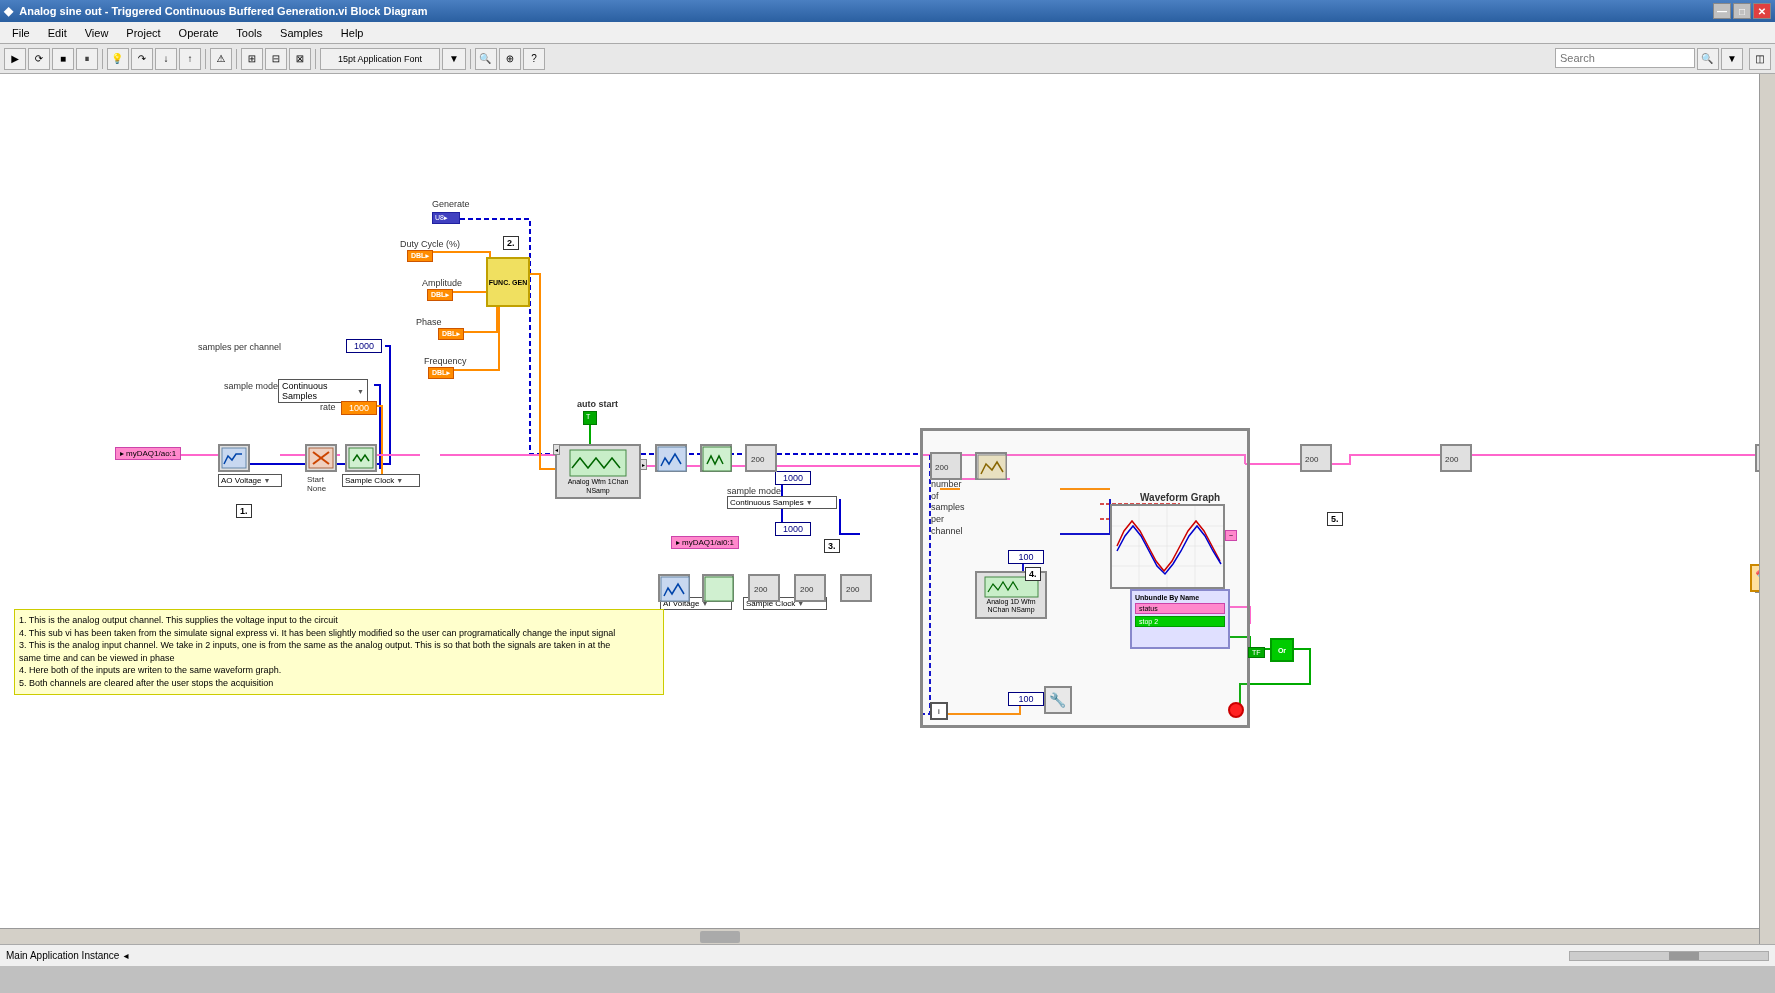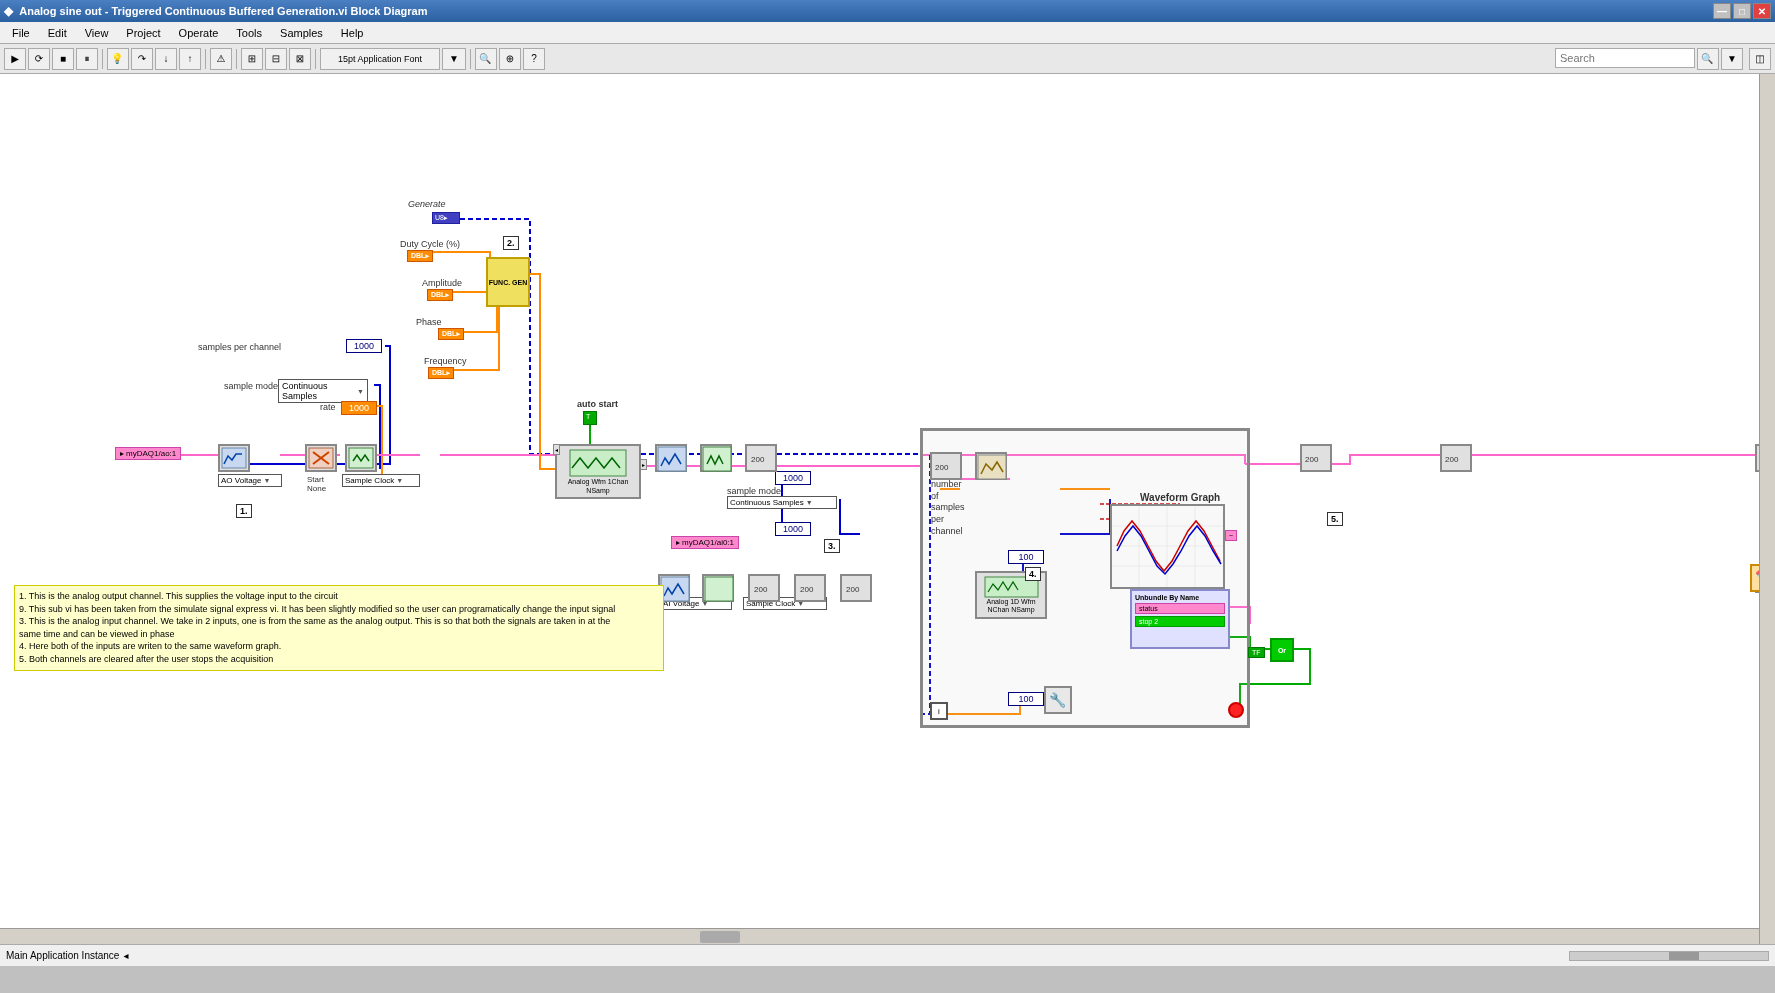--- a/index.html
+++ b/index.html
@@ -380,21 +380,21 @@
 
     <path class="pink-wire" d="M 1300 390 L 1350 390 L 1350 381 L 1440 381"></path>
     <path class="pink-wire" d="M 1440 381 L 1760 381"></path>
 
     <path class="blue-wire" stroke-dasharray="5,3" d="M 920 640 L 930 640 L 930 380"></path>
     <path class="orange-wire" d="M 1020 621 L 1020 640 L 940 640"></path>
 
     <path class="blue-wire" d="M 1023 483 L 1023 500 L 1010 500"></path>
   </svg>
 
-  <div class="block-label" style="left:408px; top:125px;font-style:italic;">Generate</div>
+  <div class="block-label" style="left:432px; top:125px;">Generate</div>
   <div class="u8-terminal" style="position:absolute; left:432px; top:138px; width:28px;">U8▸</div>
 
   <div class="numbered-badge" style="left:503px; top:162px;">2.</div>
 
   <div class="func-node" style="left:486px; top:183px; width:44px; height:50px;">
     <span>FUNC.
 GEN</span>
   </div>
 
   <div class="block-label" style="left:400px; top:165px;">Duty Cycle (%)</div>
@@ -630,23 +630,23 @@
   </div>
   <div style="position:absolute; left:1755px; top:370px; width:32px; height:28px; background:#e0e0e0; border:2px solid #888;">
     <svg width="30" height="26">
         <text x="3" y="16" font-size="8" fill="#333">200</text>
       </svg>
   </div>
   <div style="position:absolute; left:1755px; top:497px; width:22px; height:22px; background:#e8e8e8; border:2px solid #888; display:flex; align-items:center; justify-content:center; font-size:10px;">⊞</div>
 
   <div style="position:absolute; left:1750px; top:490px; width:28px; height:28px; background:#ffe0a0; border:2px solid #cc8800; display:flex; align-items:center; justify-content:center; font-size:14px;">✏️</div>
 
-  <div class="notes-box" style="left:14px; top:511px; width:650px;">
+  <div class="notes-box" style="left:14px; top:535px; width:650px;">
     <div>1. This is the analog output channel. This supplies the voltage input to the circuit</div>
-    <div>9. This sub vi has been taken from the simulate signal express vi. It has been slightly modified so the user can programatically change the input signal</div>
+    <div>4. This sub vi has been taken from the simulate signal express vi. It has been slightly modified so the user can programatically change the input signal</div>
     <div>3. This is the analog input channel. We take in 2 inputs, one is from the same as the analog output. This is so that both the signals are taken in at the</div>
     <div>   same time and can be viewed in phase</div>
     <div>4. Here both of the inputs are writen to the same waveform graph.</div>
     <div>5. Both channels are cleared after the user stops the acquisition</div>
   </div>
 
   <div class="scrollbar-v"></div>
   <div class="scrollbar-h">
     <div style="position:absolute; left:700px; top:2px; width:40px; height:12px; background:#aaa; border-radius:2px;"></div>
   </div>

